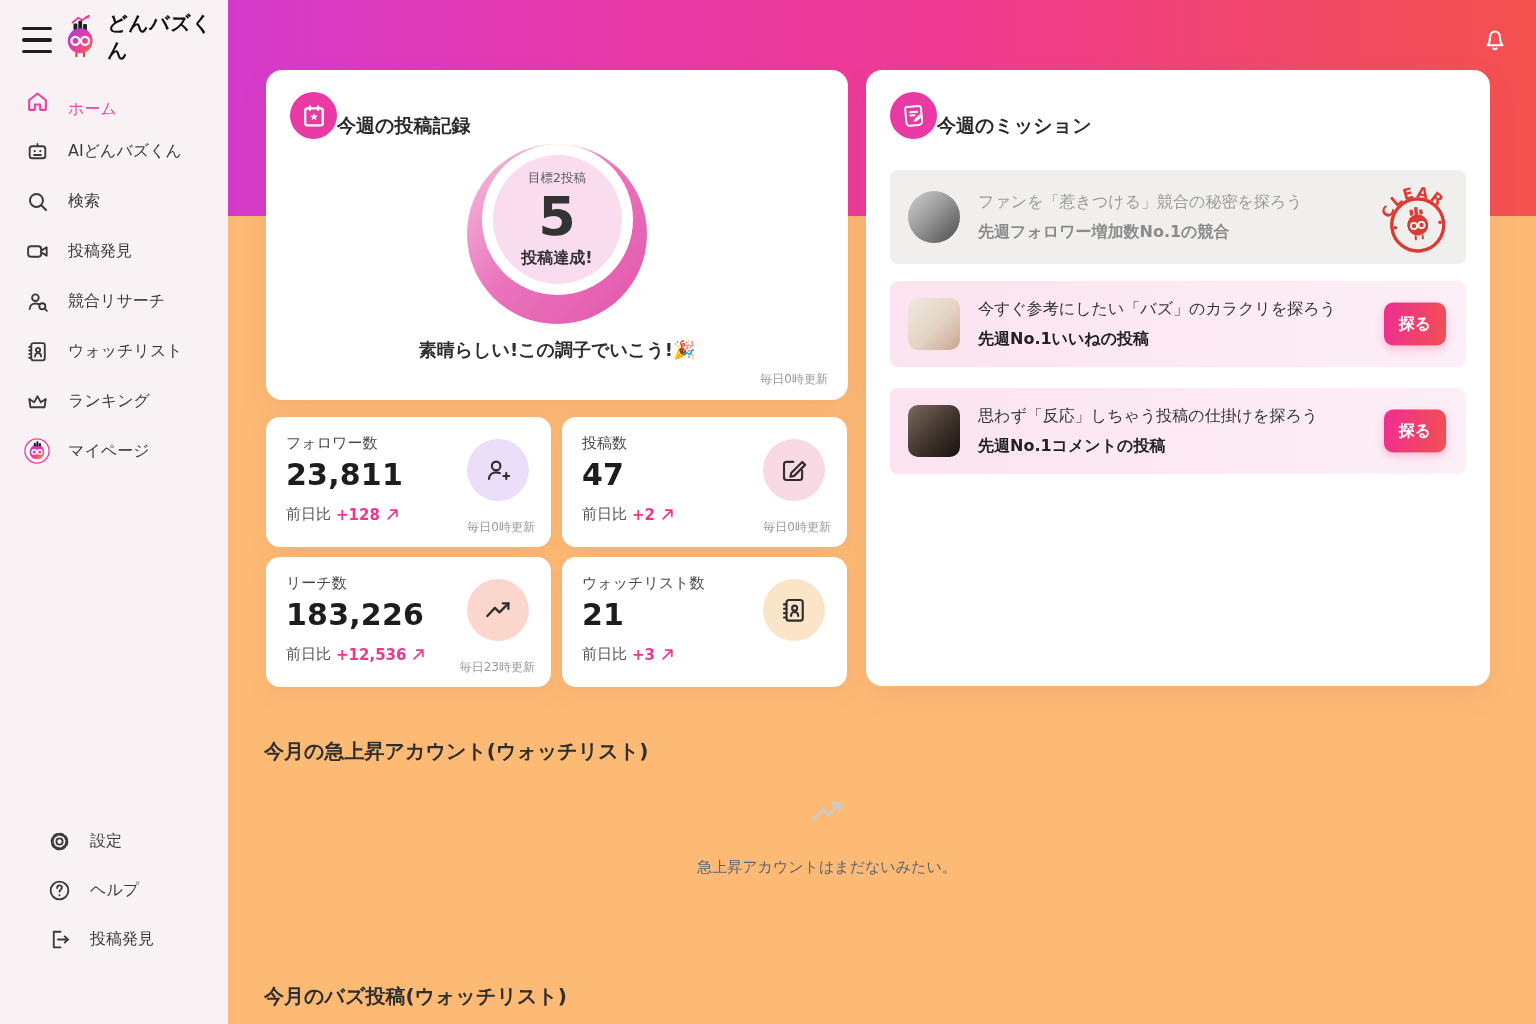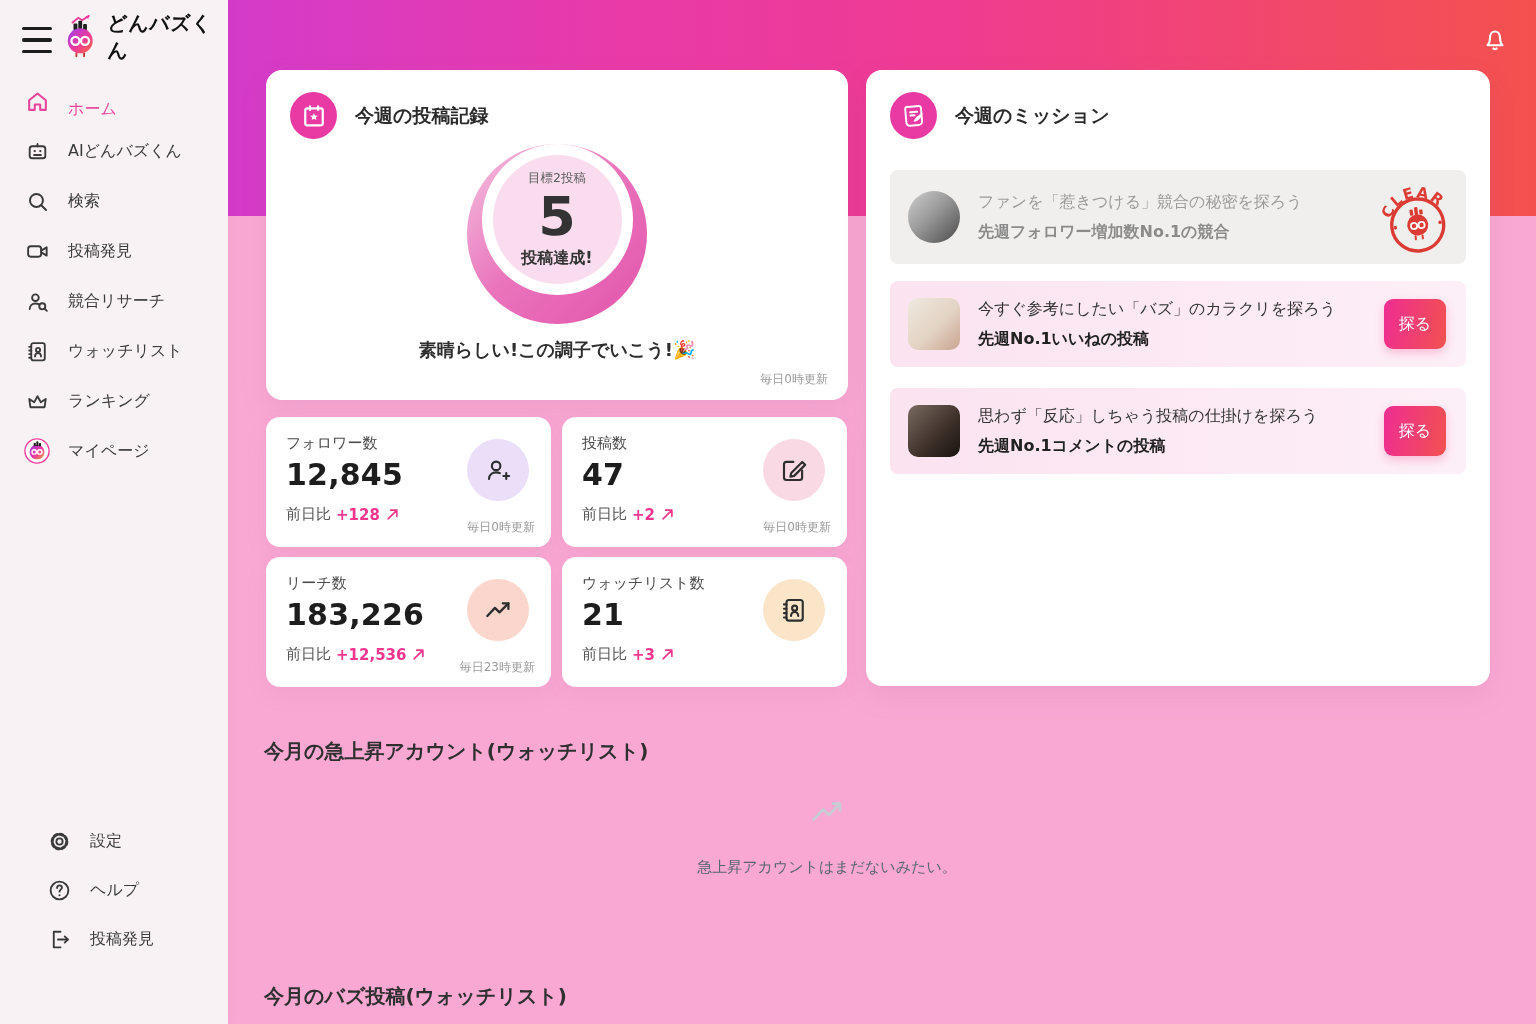--- a/index.html
+++ b/index.html
@@ -1,18 +1,18 @@
 <!DOCTYPE html>
 <html lang="ja"><head>
 <meta charset="utf-8">
 <style>
   * { margin:0; padding:0; box-sizing:border-box; }
   html,body { width:1536px; height:1024px; }
   body { font-family:"DejaVu Sans","Liberation Sans",sans-serif; background:#fdfbfc; overflow:hidden; }
-  .app { position:relative; width:1536px; height:1024px; background:#f9a8d4; }
+  .app { position:relative; width:1536px; height:1024px; background:#fdba74; }
 
   
   .sidebar { position:absolute; left:0; top:0; width:228px; height:1024px; background:#f8f2f5; z-index:5; box-shadow:2px 0 10px rgba(120,60,90,.04); }
   .hamburger { position:absolute; left:22px; top:27px; width:30px; height:26px; display:flex; flex-direction:column; justify-content:space-between; cursor:pointer; }
   .hamburger span { display:block; height:3.2px; border-radius:2px; background:#1c1c1c; }
   .logo-row { position:absolute; left:62px; top:10px; display:flex; align-items:center; gap:5px; cursor:pointer; }
   .logo-text { font-size:20px; font-weight:800; color:#111; letter-spacing:.5px; }
   .nav { position:absolute; left:0; top:76px; width:228px; }
   .nav-item { height:50px; display:flex; align-items:center; gap:18px; padding-left:24px; cursor:pointer; }
   .nav-item .nlabel { font-size:16px; color:#3a3a3a; }
@@ -21,21 +21,21 @@
   .sidebar-footer { position:absolute; left:0; top:824px; width:228px; display:flex; flex-direction:column; gap:15px; }
   .sidebar-footer .nav-item { height:34px;padding-left:46px; }
 
   
   .hero-band { position:absolute; left:228px; top:0; width:1308px; height:216px;
     background:linear-gradient(90deg,#d43bca 0%,#e93aa8 30%,#ef3b92 55%,#f4514e 100%); z-index:1; }
   .bell { position:absolute; left:1480px; top:24px; width:30px; height:30px; z-index:6; cursor:pointer; }
 
   
   .card { position:absolute; background:#fff; border-radius:16px; box-shadow:0 10px 28px rgba(150,80,120,.10); z-index:3; }
-  .card-head { position:absolute; left:24px; top:22px; display:flex; align-items:center; gap:18px; }
+  .card-head { position:absolute; left:24px; top:22px; display:flex; align-items:flex-end; }
   .head-badge { width:47px; height:47px; border-radius:50%; background:#e93aa3; display:flex; align-items:center; justify-content:center; }
   .card-title { font-size:19px; font-weight:700; color:#2b2b2b; }
 
   
   .card-record { left:266px; top:70px; width:582px; height:330px; }
   .ring-wrap { position:absolute; top:74px; left:50%; transform:translateX(-50%); }
   .ring-outer { width:180px; height:180px; border-radius:50%;
     background:linear-gradient(135deg,#f4c3e0 0%,#ea74bc 48%,#e254ab 100%);
     display:flex; align-items:flex-start; justify-content:center; }
   .ring-white { width:151px; height:151px; border-radius:50%; background:#fff; display:flex; align-items:center; justify-content:center; }
@@ -63,22 +63,22 @@
   .mission-3 { top:318px; height:86px; background:linear-gradient(90deg,#fbe3f0 0%,#fdeff7 100%); }
   .m-thumb { position:absolute; left:18px; top:50%; transform:translateY(-50%); width:52px; height:52px; }
   .m-thumb.round { border-radius:50%; background:linear-gradient(135deg,#cfcfcf 0%,#9a9a9a 45%,#4a4a4a 100%); }
   .m-thumb.sq-light { border-radius:10px; background:linear-gradient(135deg,#efe9df 0%,#e3d3c4 55%,#caa58f 100%); }
   .m-thumb.sq-dark { border-radius:10px; background:linear-gradient(135deg,#7a6a60 0%,#3c2f28 60%,#171310 100%); }
   .m-texts { position:absolute; left:88px; top:50%; transform:translateY(-50%); display:flex; flex-direction:column; gap:9px; }
   .m-title { font-size:16px; color:#333; }
   .m-sub { font-size:16px; font-weight:700; color:#222; }
   .mission-1 .m-title { color:#9b9b9b; }
   .mission-1 .m-sub { color:#8b8b8b; }
-  .m-btn { position:absolute; right:20px; top:50%; transform:translateY(-50%); width:62px; height:50px; border:none; border-radius:9px;
-    background:linear-gradient(100deg,#ee2d93 0%,#f25150 100%); color:#fff; font-size:16px; font-weight:400;
+  .m-btn { position:absolute; right:20px; top:50%; transform:translateY(-50%); width:62px; height:43px; border:none; border-radius:9px;
+    background:linear-gradient(100deg,#ee2d93 0%,#f25150 100%); color:#fff; font-size:16px; font-weight:700;
     font-family:inherit; cursor:pointer; box-shadow:0 4px 10px rgba(238,45,120,.25); }
   .clear-stamp { position:absolute; right:14px; top:12px; width:70px; height:74px; transform:rotate(-7deg); opacity:.92; }
 
   
   .section-heading { position:absolute; font-size:20px; font-weight:700; color:#2f2f2f; z-index:2; }
   .heading-1 { left:264px; top:738px; }
   .heading-2 { left:264px; top:983px; }
   .empty-state { position:absolute; left:264px; top:792px; width:1126px; display:flex; flex-direction:column; align-items:center; gap:26px; z-index:2; }
   .empty-text { font-size:15px; color:#5b6470; }
 
@@ -273,21 +273,21 @@
       </div>
           </div>
         </div>
     </div>
     <div class="record-message">素晴らしい!この調子でいこう!🎉</div>
     <div class="update-note">毎日0時更新</div>
   </div>
 
   <div class="stat-card" style="left:266px; top:417px;">
     <div class="stat-label">フォロワー数</div>
-    <div class="stat-value">12,845</div>
+    <div class="stat-value">23,811</div>
     <div class="stat-delta">
       <span>前日比</span>
       <span class="dval">+128</span>
       <svg width="15" height="15" viewBox="0 0 24 24" fill="none" stroke="#f0368f" stroke-width="2.6" stroke-linecap="round" stroke-linejoin="round">
           <path d="M5 19 19 5M9 5h10v10"></path>
         </svg>
     </div>
     <div class="stat-icon-circle" style="background:#eadef8;">
       <svg width="30" height="30" viewBox="0 0 24 24" fill="none" stroke="#2e2e2e" stroke-width="1.7" stroke-linecap="round" stroke-linejoin="round">
         <circle cx="10.5" cy="8.7" r="3.4"></circle>

